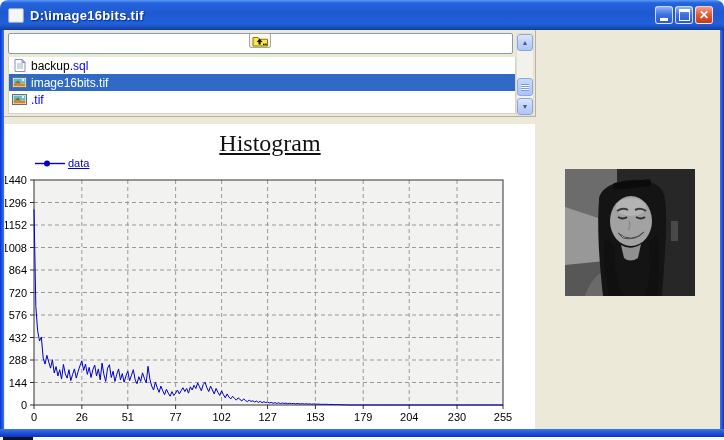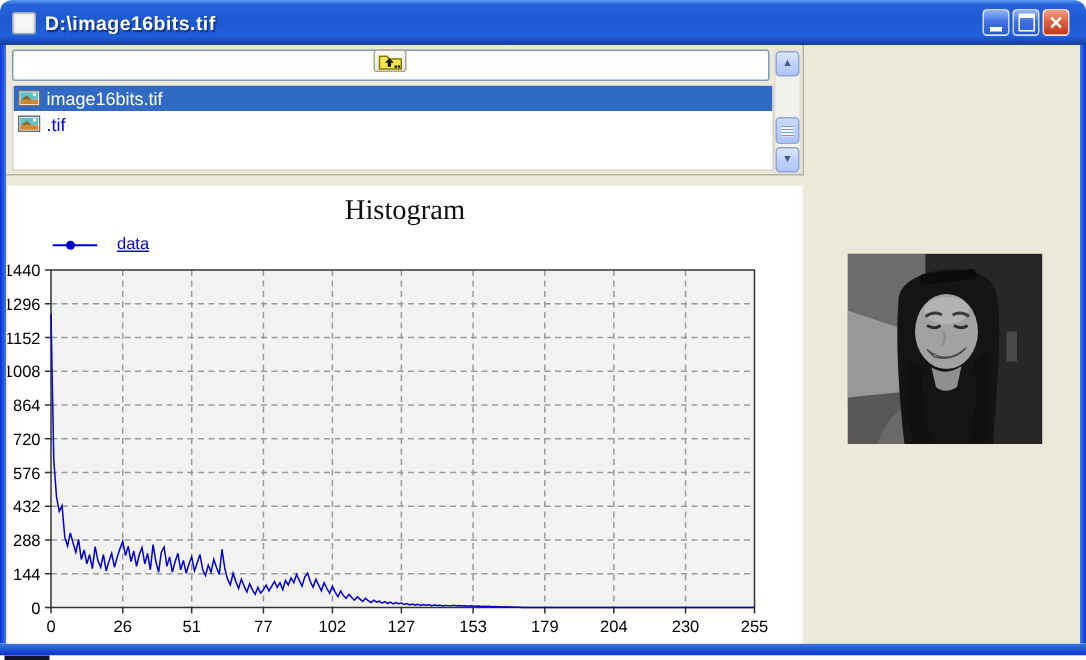--- a/index.html
+++ b/index.html
@@ -65,22 +65,22 @@
   .sbtn.down{bottom:0;}
   .sthumb{position:absolute;left:0;top:44px;width:14px;height:16px;border:1px solid #90a8e0;
     border-radius:3px;background:linear-gradient(180deg,#cadafb,#adc3f7);cursor:pointer;
     display:flex;align-items:center;justify-content:center;}
   .grip{width:8px;height:7px;
     background:repeating-linear-gradient(180deg,#7f9be0 0 1px,rgba(255,255,255,.9) 1px 2px);}
 
   
   .chart-panel{position:absolute;left:1px;top:94px;width:530px;height:305px;background:#fff;}
   .chart-title{position:absolute;left:0;top:6px;width:100%;text-align:center;
-    font-family:"Liberation Serif",serif;font-size:19px;color:#111;}
-  .legend{position:absolute;left:30px;top:33px;display:flex;align-items:center;gap:13px;text-align:right;}
+    font-family:"Liberation Serif",serif;font-size:24px;color:#111;text-decoration:underline;}
+  .legend{position:absolute;left:30px;top:33px;display:flex;align-items:center;gap:3px;text-align:right;}
   .legend-label{color:#0000cc;font-size:11px;text-decoration:underline;}
   #chart-svg{position:absolute;left:0;top:0;}
   #chart-svg text.tick{font-family:"Liberation Sans",sans-serif;font-size:11px;fill:#000;}
 
   
   .photo{position:absolute;left:561px;top:139px;width:130px;height:127px;overflow:hidden;}
 </style>
 </head>
 <body>
 
@@ -113,20 +113,31 @@
         <div class="path-combo"></div>
         <button class="upbtn">
           <svg width="17" height="12" viewBox="0 0 17 12">
             <path d="M1 2.5 h5 l1.5 1.8 h8 V11 H1 Z" fill="#f7e551" stroke="#8a7c00" stroke-width="1"></path>
             <path d="M6.5 9.5 v-2.6 h-1.8 L7.6 3.6 l2.9 3.3 H8.7 v2.6 Z" fill="#1a1a1a"></path>
             <rect x="11" y="8.6" width="1.6" height="1.6" fill="#1a1a1a"></rect>
             <rect x="13.2" y="8.6" width="1.6" height="1.6" fill="#1a1a1a"></rect>
           </svg>
         </button>
         <div class="filelist" id="file-list">
+            <div class="file-row">
+              <span class="ficon"><svg width="15" height="13" viewBox="0 0 15 13">
+                  <path d="M3 0.5 h7 l3 3 V12.5 H3 Z" fill="#fdfdfd" stroke="#8494b5"></path>
+                  <path d="M10 0.5 l3 3 h-3 Z" fill="#c9d4ea" stroke="#8494b5"></path>
+                  <line x1="5" y1="5" x2="11" y2="5" stroke="#9fb0d0"></line>
+                  <line x1="5" y1="7" x2="11" y2="7" stroke="#9fb0d0"></line>
+                  <line x1="5" y1="9" x2="11" y2="9" stroke="#9fb0d0"></line>
+                </svg></span>
+              <span class="fname">backup</span>
+              <span class="fext">.sql</span>
+            </div>
             <div class="file-row selected">
               <span class="ficon"><svg width="15" height="13" viewBox="0 0 15 13">
                   <rect x="0.5" y="1.5" width="14" height="10" fill="#fff" stroke="#6e6e6e"></rect>
                   <rect x="1.5" y="2.5" width="12" height="5" fill="#5fc0ca"></rect>
                   <rect x="1.5" y="7.5" width="12" height="3" fill="#d2872f"></rect>
                   <polygon points="2,7.5 6,4.5 9,7.5" fill="#8c6a2a"></polygon>
                   <circle cx="11" cy="4" r="1.2" fill="#f3f3d8"></circle>
                 </svg></span>
               <span class="fname">image16bits</span>
               <span class="fext">.tif</span>

